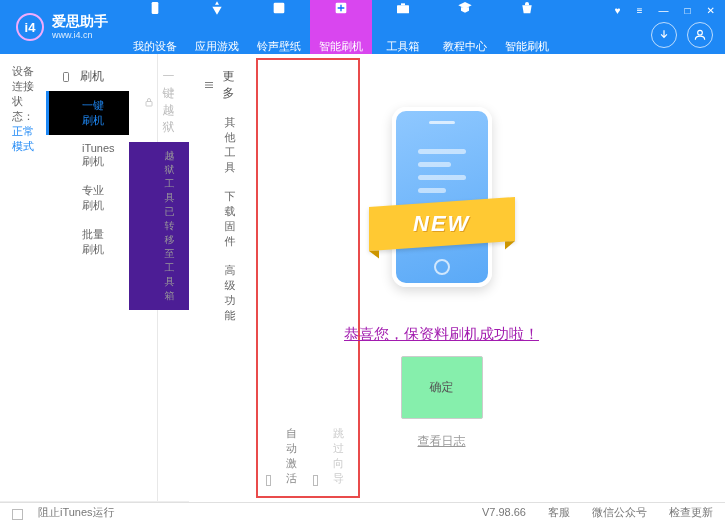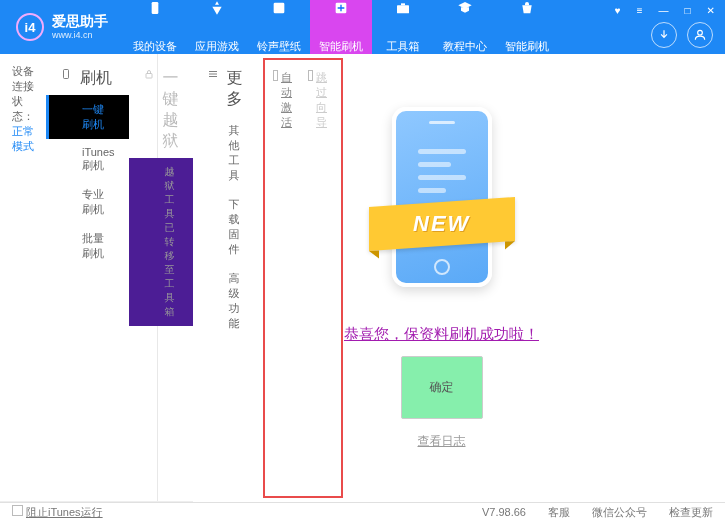--- a/index.html
+++ b/index.html
@@ -18,29 +18,29 @@
 .win-controls { position: absolute; top: 3px; right: 6px; display: flex; gap: 8px; font-size: 10px; }
 .win-btn { color: #fff; cursor: pointer; padding: 2px 4px; }
 .circle-btns { position: absolute; right: 12px; top: 22px; display: flex; gap: 10px; }
 .circle-btn { width: 26px; height: 26px; border: 1.5px solid rgba(255,255,255,0.7); border-radius: 50%; display: flex; align-items: center; justify-content: center; cursor: pointer; }
 .circle-btn svg { width: 14px; height: 14px; fill: none; stroke: #fff; stroke-width: 2; }
 .body-area { display: flex; height: 448px; }
 .sidebar { width: 158px; border-right: 1px solid #e8e8e8; display: flex; }
 .status-row { padding: 10px 12px; font-size: 11px; color: #666; border-bottom: 1px solid #eee; }
 .status-val { color: #1e88f5; }
 .side-section { padding: 8px 0; border-bottom: 1px solid #eee; }
-.section-header { display: flex; padding: 6px 14px; font-size: 16px; color: #555; cursor: pointer; }
+.section-header { display: flex; align-items: center; padding: 6px 14px; font-size: 12px; color: #555; cursor: pointer; }
 .section-header.locked { color: #bbb; }
 .section-icon { margin-right: 8px; display: inline-flex; }
 .section-icon svg { width: 12px; height: 12px; fill: none; stroke: currentColor; stroke-width: 1.5; }
 .side-item { padding: 7px 14px 7px 36px; font-size: 11px; color: #666; cursor: pointer; }
 .side-item.active { background: #000000; color: #1e88f5; border-left: 3px solid #1e88f5; padding-left: 33px; }
 .side-item.sublabel { color: #999; background: #4c1d95; font-size: 10px; line-height: 1.4; }
 .checkbox-area { padding: 10px 8px; border: 2px solid #e94b4b; margin: 4px 6px; display: flex; gap: 10px; font-size: 11px; color: #888; }
-.chk { display: flex; align-items: flex-start; gap: 3px; cursor: pointer; text-decoration: underline; }
+.chk { display: flex; align-items: flex-end; gap: 15px; cursor: pointer; }
 .chk-box { width: 11px; height: 11px; border: 1px solid #bbb; }
 .chk.disabled { color: #ccc; }
 .main { flex: 1; display: flex; flex-direction: column; align-items: center; justify-content: center; position: relative; }
 .phone-illus { width: 130px; height: 200px; position: relative; margin-bottom: 18px; }
 .phone-body { position: absolute; left: 15px; top: 0; width: 100px; height: 180px; background: linear-gradient(160deg,#8fc8ff,#5aa9f7); border-radius: 14px; border: 4px solid #fff; box-shadow: 0 4px 12px rgba(0,0,0,0.15); }
 .phone-speaker { position: absolute; top: 10px; left: 50%; transform: translateX(-50%); width: 26px; height: 3px; background: rgba(255,255,255,0.7); border-radius: 2px; }
 .phone-home { position: absolute; bottom: 8px; left: 50%; transform: translateX(-50%); width: 16px; height: 16px; border: 2px solid rgba(255,255,255,0.7); border-radius: 50%; }
 .phone-lines { position: absolute; top: 38px; left: 22px; right: 22px; display: flex; flex-direction: column; gap: 8px; }
 .phone-line { height: 5px; background: rgba(255,255,255,0.55); border-radius: 3px; }
 .ribbon { position: absolute; top: 95px; left: -8px; right: -8px; height: 44px; background: #ffc933; transform: skewY(-4deg); display: flex; align-items: center; justify-content: center; box-shadow: 0 2px 4px rgba(0,0,0,0.15); }

